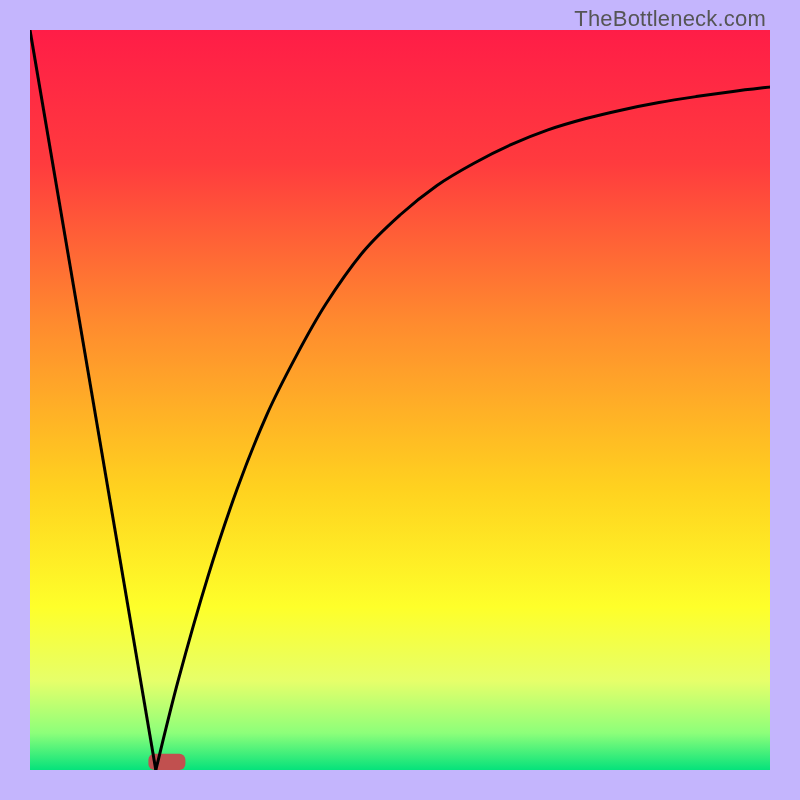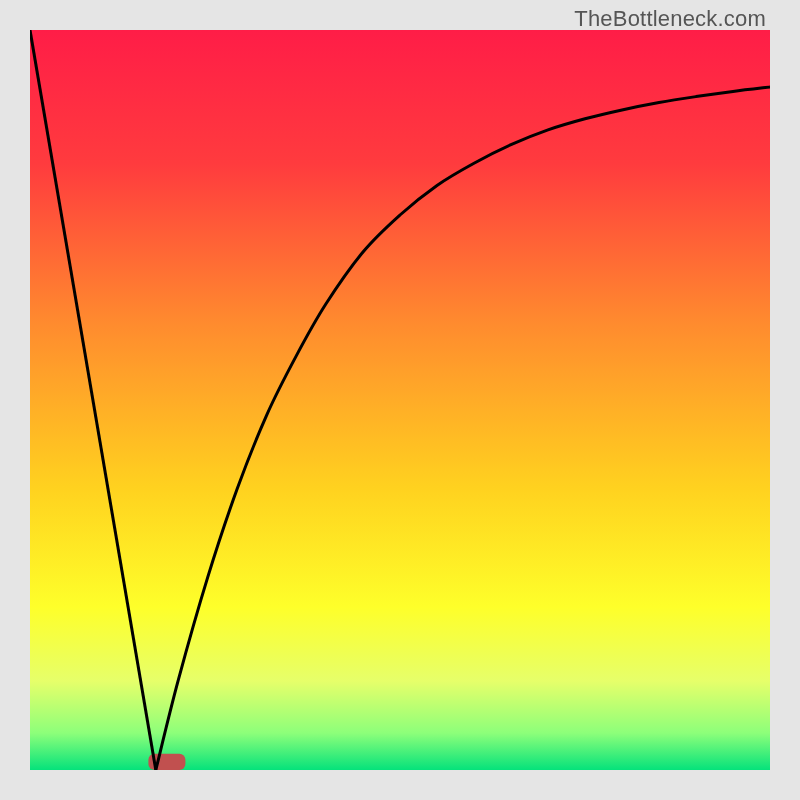--- a/index.html
+++ b/index.html
@@ -6,21 +6,21 @@
     margin: 0;
     padding: 0;
     width: 800px;
     height: 800px;
     overflow: hidden;
     font-family: Arial, Helvetica, sans-serif;
   }
   .frame {
     width: 800px;
     height: 800px;
-    background: #e5e5e5;
+    background: #c4b5fd;
     position: relative;
   }
   .plot-area {
     position: absolute;
     left: 30px;
     top: 30px;
     width: 740px;
     height: 740px;
   }
   .watermark {

